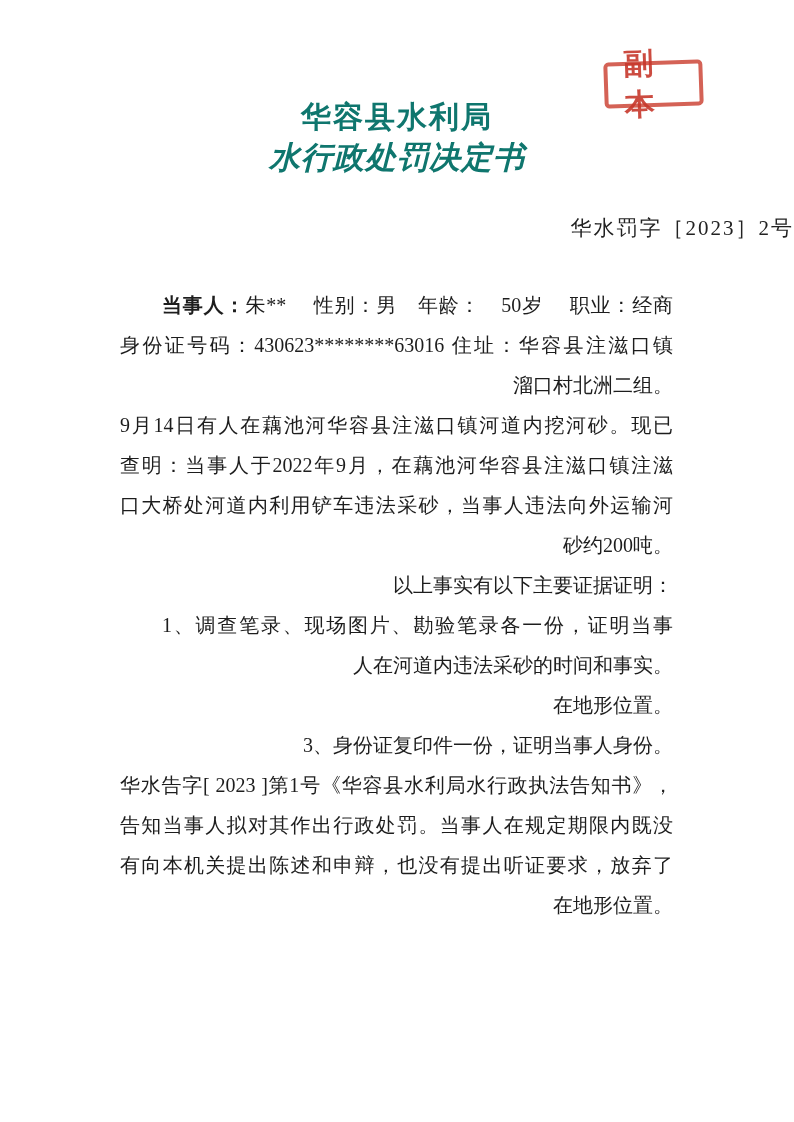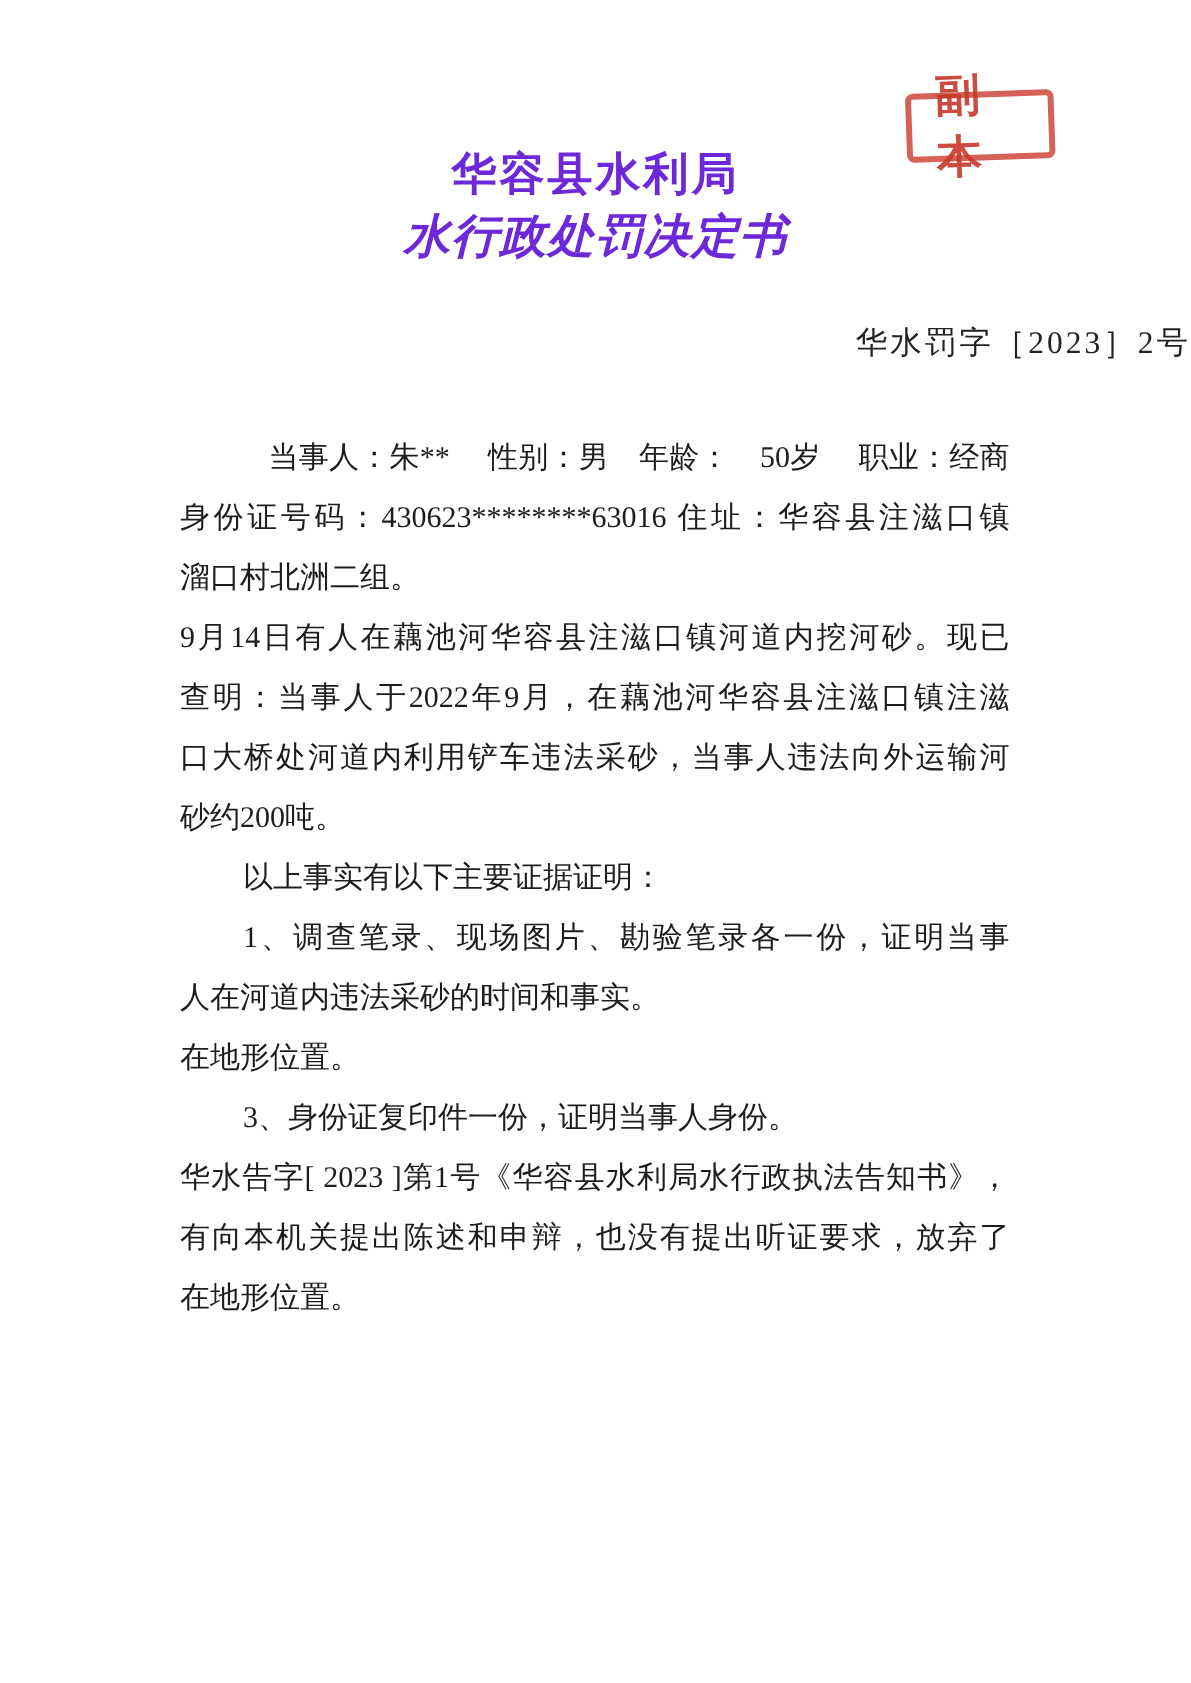--- a/index.html
+++ b/index.html
@@ -32,21 +32,21 @@
     padding-left: 16px; 
     color: rgba(198, 55, 43, 0.9);
   }
   .titles {
     position: absolute;
     top: 99px;
     left: 0;
     right: 0;
     text-align: center;
     font-weight: bold;
-    color: #6d28d9;
+    color: #0f766e;
   }
   .title1 { font-size: 30px; line-height: 36px; letter-spacing: 2px; }
   .title2 { font-size: 31px; line-height: 46px; letter-spacing: 1px; font-style: italic; }
   .docnum {
     position: absolute;
     top: 214px;
     left: 0;
     right: 0;
     text-align: right;
     font-size: 21px;
@@ -58,31 +58,30 @@
     top: 285px;
     left: 120px;
     width: 553px;
     font-size: 20px;
     color: #1d1d1d;
   }
   .line {
     height: 40px;
     line-height: 40px;
     overflow: hidden;
-    text-align: left;
+    text-align: right;
   }
   .line.full {
     text-align: justify;
     text-align-last: justify;
   }
   .line.indent { text-indent: 42px; }
   .label {
     font-family: "Liberation Sans", sans-serif;
-    font-weight: 400;
-    margin-left: 17px;
+    font-weight: 700;
   }
 </style>
 </head>
 <body>
 
 <div class="page">
 
   <div class="stamp">
     <span>副本</span>
   </div>
@@ -101,17 +100,18 @@
     <div class="line full">9月14日有人在藕池河华容县注滋口镇河道内挖河砂。现已</div>
     <div class="line full">查明：当事人于2022年9月，在藕池河华容县注滋口镇注滋</div>
     <div class="line full">口大桥处河道内利用铲车违法采砂，当事人违法向外运输河</div>
     <div class="line">砂约200吨。</div>
     <div class="line indent">以上事实有以下主要证据证明：</div>
     <div class="line indent full">1、调查笔录、现场图片、勘验笔录各一份，证明当事</div>
     <div class="line">人在河道内违法采砂的时间和事实。</div>
     <div class="line">在地形位置。</div>
     <div class="line indent">3、身份证复印件一份，证明当事人身份。</div>
     <div class="line full">华水告字[ 2023 ]第1号《华容县水利局水行政执法告知书》，</div>
+    <div class="line full">告知当事人拟对其作出行政处罚。当事人在规定期限内既没</div>
     <div class="line full">有向本机关提出陈述和申辩，也没有提出听证要求，放弃了</div>
     <div class="line">在地形位置。</div>
   </div>
 
 </div>
 
 </body></html>

